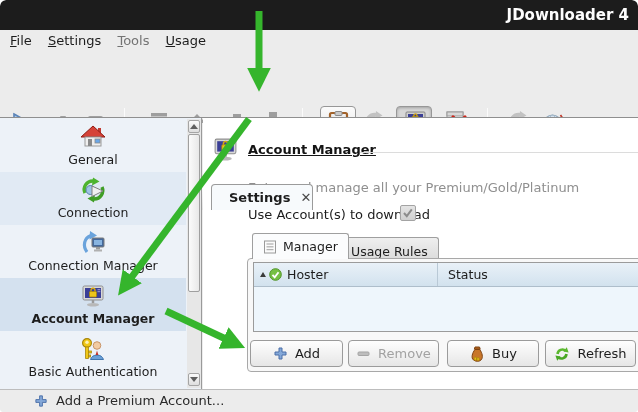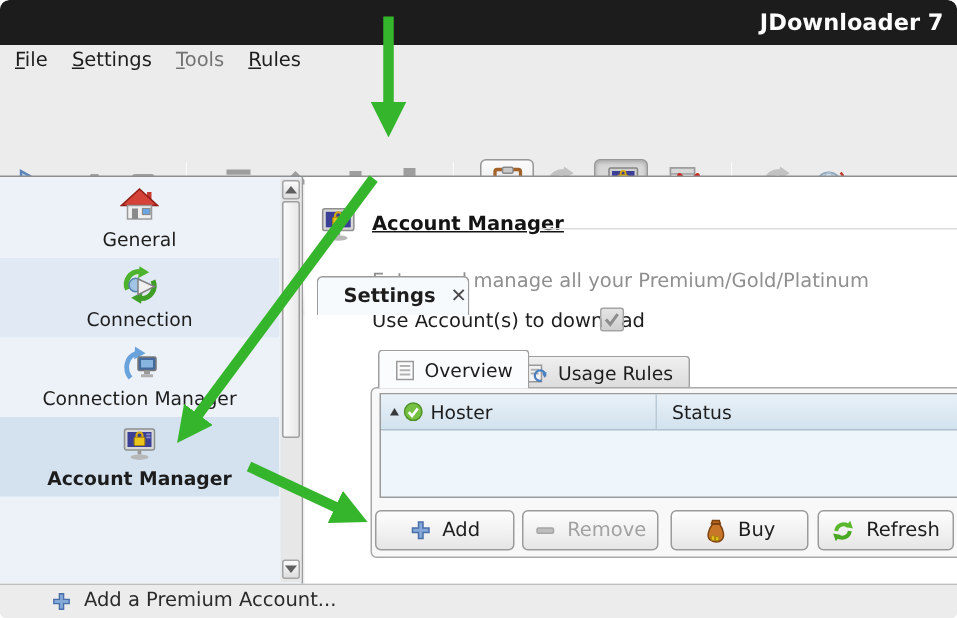--- a/index.html
+++ b/index.html
@@ -48,21 +48,21 @@
 
   .pg-icon { position:absolute; left:212px; top:136px; }
   .pg-title { position:absolute; left:248px; top:142px; font-weight:bold; font-size:13px; text-decoration:underline; color:#141414; }
   .pg-rule { position:absolute; left:360px; right:0; top:152px; height:1px; background:#dcdcdc; }
   .pg-desc { position:absolute; left:248px; top:180px; font-size:13px; color:#8f8f8f; }
   .use-label { position:absolute; left:248px; top:207px; font-size:13px; }
   .checkbox { position:absolute; left:400px; top:205px; width:16px; height:16px; background:linear-gradient(#e4e4e4,#cfcfcf); border:1px solid #a3a3a3; border-radius:2px; display:flex; align-items:center; justify-content:center; }
 
   .itab { position:absolute; height:25px; border:1px solid #9f9f9f; border-bottom:none; border-radius:3px 3px 0 0; display:flex; align-items:center; gap:6px; padding:0 10px; font-size:12.5px; background:linear-gradient(#efefef,#dcdcdc); }
   .itab.active { top:233px; height:26px; background:#fbfcfd; z-index:3; }
-  .itab.inactive { top:237px; height:22px; z-index:1; }
+  .itab.inactive { top:237px; height:22px; z-index:1;flex-direction:column; }
 
   .groupbox { position:absolute; left:247px; top:258px; width:400px; height:114px; border:1px solid #a8a8a8; border-radius:4px; background:#f8f8f8; z-index:2; }
   .acc-table { position:absolute; left:253px; top:262px; width:392px; height:70px; border:1px solid #9b9b9b; background:#eef6fc; z-index:2; }
   .t-head { display:flex; height:24px; background:linear-gradient(#e9f1f8,#d2e2ee); border-bottom:1px solid #aebecb; align-items:center; font-size:12.5px; }
   .t-sortcell { width:33px; display:flex; align-items:center; justify-content:center; gap:3px; height:100%; }
   .t-col-hoster { width:151px; height:100%; display:flex; align-items:center; border-right:1px solid #b9c9d6; }
   .t-col-status { flex:1; height:100%; display:flex; align-items:center; padding-left:10px; }
   .sort-tri { width:0; height:0; border-left:3.5px solid transparent; border-right:3.5px solid transparent; border-bottom:5px solid #3a3a3a; }
 
   .btn { position:absolute; top:340px; height:27px; border:1px solid #9b9b9b; border-radius:4px; background:linear-gradient(#fefefe,#e6e6e6); display:flex; align-items:center; justify-content:center; gap:7px; font-size:13px; z-index:3; }
@@ -74,28 +74,28 @@
   .statusbar .s-text { position:absolute; left:56px; top:0; line-height:22px; font-size:13px; color:#2b2b2b; }
 
   .arrows { position:absolute; left:0; top:0; width:638px; height:412px; z-index:50; pointer-events:none; }
 </style>
 </head>
 <body>
 
 <div id="app">
 
   <div class="titlebar">
-    <span class="wtitle">JDownloader 7</span>
+    <span class="wtitle">JDownloader 4</span>
   </div>
 
   <div class="menubar">
     <span class="menu-item first">File</span>
     <span class="menu-item">Settings</span>
     <span class="menu-item disabled">Tools</span>
-    <span class="menu-item">Rules</span>
+    <span class="menu-item">Usage</span>
   </div>
 
   <div class="toolbar">
     <span class="tb" style="left:8px">
       <svg width="26" height="26" viewBox="0 0 26 26">
           <polygon points="6,4 22,13 6,22" fill="#aac8e8" stroke="#5b84b8" stroke-width="1.6"></polygon>
         </svg>
     </span>
     <span class="tb" style="left:46px">
       <svg width="26" height="26" viewBox="0 0 26 26">
@@ -268,20 +268,33 @@
         <rect x="3" y="3" width="20" height="14" rx="1.5" fill="#d8d8d8" stroke="#8f8f8f"></rect>
         <rect x="5" y="5" width="16" height="10" fill="#3b3f96"></rect>
         <rect x="9.5" y="8.5" width="7" height="5.5" rx="0.8" fill="#ecc51c" stroke="#a8860a" stroke-width="0.8"></rect>
         <path d="M11,8.5 v-1.2 a2,2 0 0 1 4,0 v1.2" fill="none" stroke="#d4a80e" stroke-width="1.4"></path>
         <rect x="17.5" y="6" width="2.8" height="1.2" fill="#8a8ec8"></rect>
         <rect x="17.5" y="8" width="2.8" height="1.2" fill="#8a8ec8"></rect>
         <path d="M13,17 v3" stroke="#9a9a9a" stroke-width="2.5"></path>
         <ellipse cx="13" cy="21.8" rx="6" ry="1.8" fill="#b8b8b8"></ellipse>
       </svg>
       <span>Account Manager</span>
+    </div>
+    <div class="side-item" style="top:213px">
+      <svg width="26" height="26" viewBox="0 0 26 26">
+        <circle cx="17" cy="9.5" r="3.8" fill="#f2cba2" stroke="#c89468"></circle>
+        <path d="M10.5,23.5 a6.8,6.2 0 0 1 13,0 z" fill="#6aa0d8" stroke="#3f74ad"></path>
+        <path d="M17,14.5 l-1.4,4.5 h2.8 z" fill="#c03028"></path>
+        <circle cx="7" cy="7" r="4.4" fill="#f0c818" stroke="#a8860a" stroke-width="1.2"></circle>
+        <circle cx="7" cy="6.2" r="1.7" fill="#fdf2b8"></circle>
+        <rect x="5.6" y="11" width="2.8" height="11.5" fill="#f0c818" stroke="#a8860a" stroke-width="0.8"></rect>
+        <rect x="8.4" y="15" width="3" height="2" fill="#f0c818" stroke="#a8860a" stroke-width="0.8"></rect>
+        <rect x="8.4" y="19" width="2.2" height="2" fill="#f0c818" stroke="#a8860a" stroke-width="0.8"></rect>
+      </svg>
+      <span>Basic Authentication</span>
     </div>
   </div>
   <div class="side-scroll">
     <div class="sb-btn" style="top:1px">
         <div class="sb-tri-up"></div>
       </div>
     <div class="sb-thumb"></div>
     <div class="sb-btn" style="top:254px">
         <div class="sb-tri-dn"></div>
       </div>
@@ -310,21 +323,21 @@
       </svg>
   </span>
 
   <div class="itab active" style="left:252px">
     <svg width="14" height="14" viewBox="0 0 14 14">
         <rect x="1.5" y="1" width="11" height="12" fill="#fbfbfb" stroke="#9a9a9a"></rect>
         <line x1="3.5" y1="4" x2="10.5" y2="4" stroke="#b2b2b2" stroke-width="1.3"></line>
         <line x1="3.5" y1="6.8" x2="10.5" y2="6.8" stroke="#b2b2b2" stroke-width="1.3"></line>
         <line x1="3.5" y1="9.6" x2="10.5" y2="9.6" stroke="#b2b2b2" stroke-width="1.3"></line>
       </svg>
-    <span>Overview</span>
+    <span>Manager</span>
   </div>
   <div class="itab inactive" style="left:340px">
     <svg width="15" height="14" viewBox="0 0 15 14">
         <rect x="1" y="1.5" width="9" height="11" fill="#f2f2f2" stroke="#9a9a9a"></rect>
         <line x1="2.8" y1="4.5" x2="8.2" y2="4.5" stroke="#b2b2b2" stroke-width="1.3"></line>
         <line x1="2.8" y1="7" x2="8.2" y2="7" stroke="#b2b2b2" stroke-width="1.3"></line>
         <path d="M12.5,9 a3.5,3.5 0 1 0 -2.5,2.8" fill="none" stroke="#4a7fc0" stroke-width="1.5"></path>
         <polygon points="13.5,6 12,10 10.5,7" fill="#4a7fc0"></polygon>
       </svg>
     <span>Usage Rules</span>

